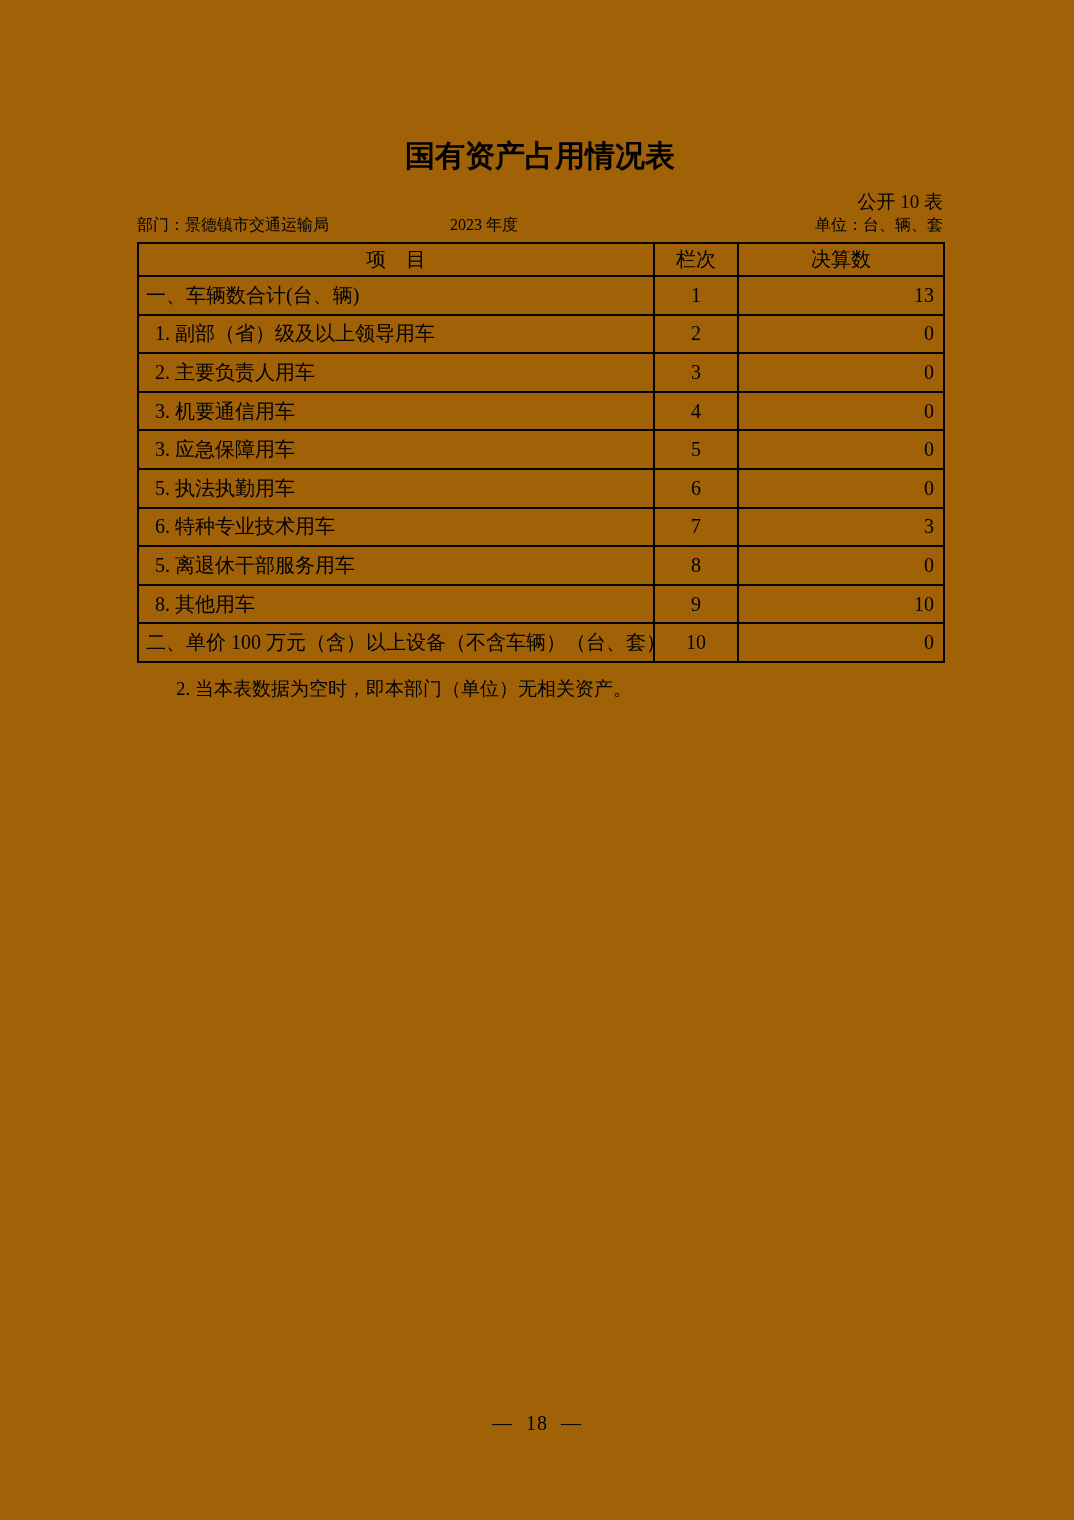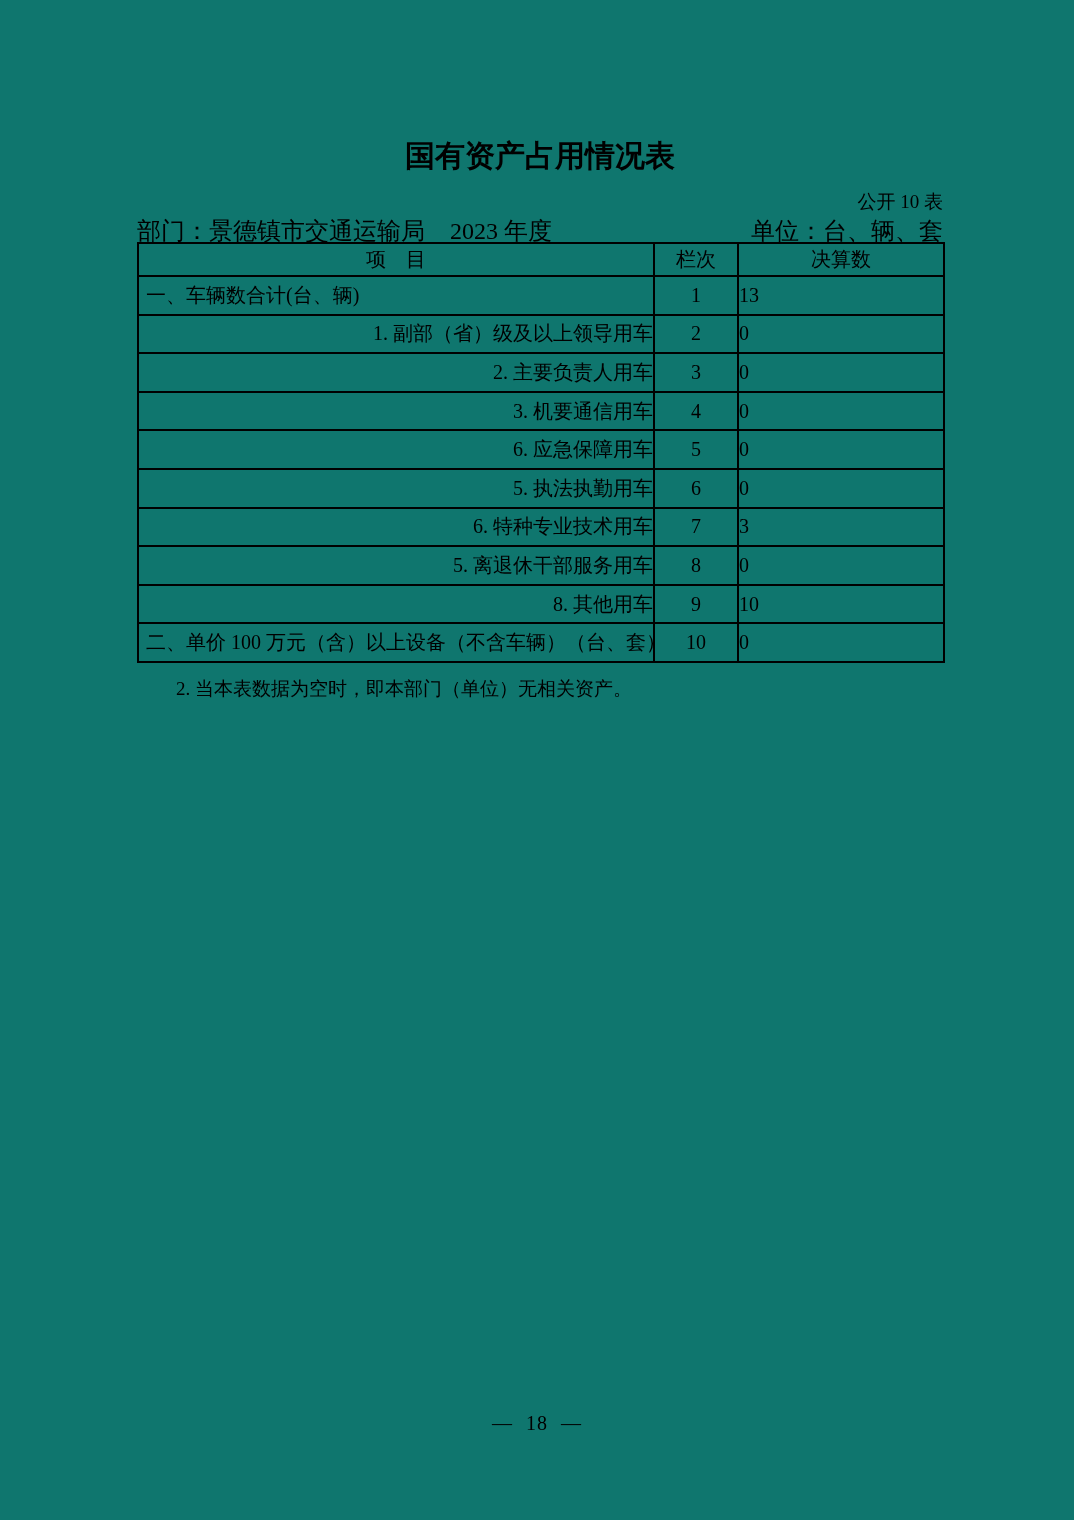--- a/index.html
+++ b/index.html
@@ -1,21 +1,21 @@
 <!DOCTYPE html>
 <html><head>
 <meta charset="utf-8">
 <style>
   * { margin: 0; padding: 0; box-sizing: border-box; }
   html, body { background: #ffffff; }
   .page {
     position: relative;
     width: 1074px;
     height: 1520px;
-    background: #0f766e;
+    background: #a16207;
     color: #000000;
     font-family: "Liberation Serif", "DejaVu Serif", serif;
     overflow: hidden;
   }
   .title {
     position: absolute;
     top: 136px;
     left: 137px;
     width: 806px;
     text-align: center;
@@ -32,21 +32,21 @@
     text-align: right;
     font-size: 19px;
     white-space: nowrap;
   }
   .meta-row {
     position: absolute;
     top: 215px;
     left: 137px;
     width: 806px;
     height: 25px;
-    font-size: 24px;
+    font-size: 16px;
   }
   .meta-dept { position: absolute; left: 0; top: 0; white-space: nowrap; }
   .meta-year { position: absolute; left: 313px; top: 0; white-space: nowrap; }
   .meta-unit { position: absolute; right: 0; top: 0; white-space: nowrap; }
   table.asset-table {
     position: absolute;
     top: 242px;
     left: 137px;
     width: 806px;
     border-collapse: collapse;
@@ -57,23 +57,23 @@
     border: 2px solid #000000;
     vertical-align: middle;
     overflow: hidden;
     white-space: nowrap;
   }
   .asset-table thead tr { height: 33px; }
   .asset-table tbody tr { height: 38.6px; }
   .asset-table th { font-weight: normal; text-align: center; }
   td.cell-item { text-align: left; }
   td.cell-item.section { padding-left: 7px; margin-top: 36px; }
-  td.cell-item.sub { padding-left: 4px; text-align: right; }
+  td.cell-item.sub { padding-left: 16px; }
   td.cell-colnum { text-align: center; }
-  td.cell-amount { text-align: left; padding-right: 0; }
+  td.cell-amount { text-align: right; padding-right: 9px; }
   .notes {
     position: absolute;
     left: 140px;
     top: 675px;
     width: 760px;
     font-size: 19px;
     line-height: 28px;
   }
   .note-line-2 { padding-left: 36px; }
   .page-footer {
@@ -130,21 +130,21 @@
       <td class="cell-item sub">2. 主要负责人用车</td>
       <td class="cell-colnum">3</td>
       <td class="cell-amount">0</td>
     </tr>
         <tr>
       <td class="cell-item sub">3. 机要通信用车</td>
       <td class="cell-colnum">4</td>
       <td class="cell-amount">0</td>
     </tr>
         <tr>
-      <td class="cell-item sub">6. 应急保障用车</td>
+      <td class="cell-item sub">3. 应急保障用车</td>
       <td class="cell-colnum">5</td>
       <td class="cell-amount">0</td>
     </tr>
         <tr>
       <td class="cell-item sub">5. 执法执勤用车</td>
       <td class="cell-colnum">6</td>
       <td class="cell-amount">0</td>
     </tr>
         <tr>
       <td class="cell-item sub">6. 特种专业技术用车</td>

